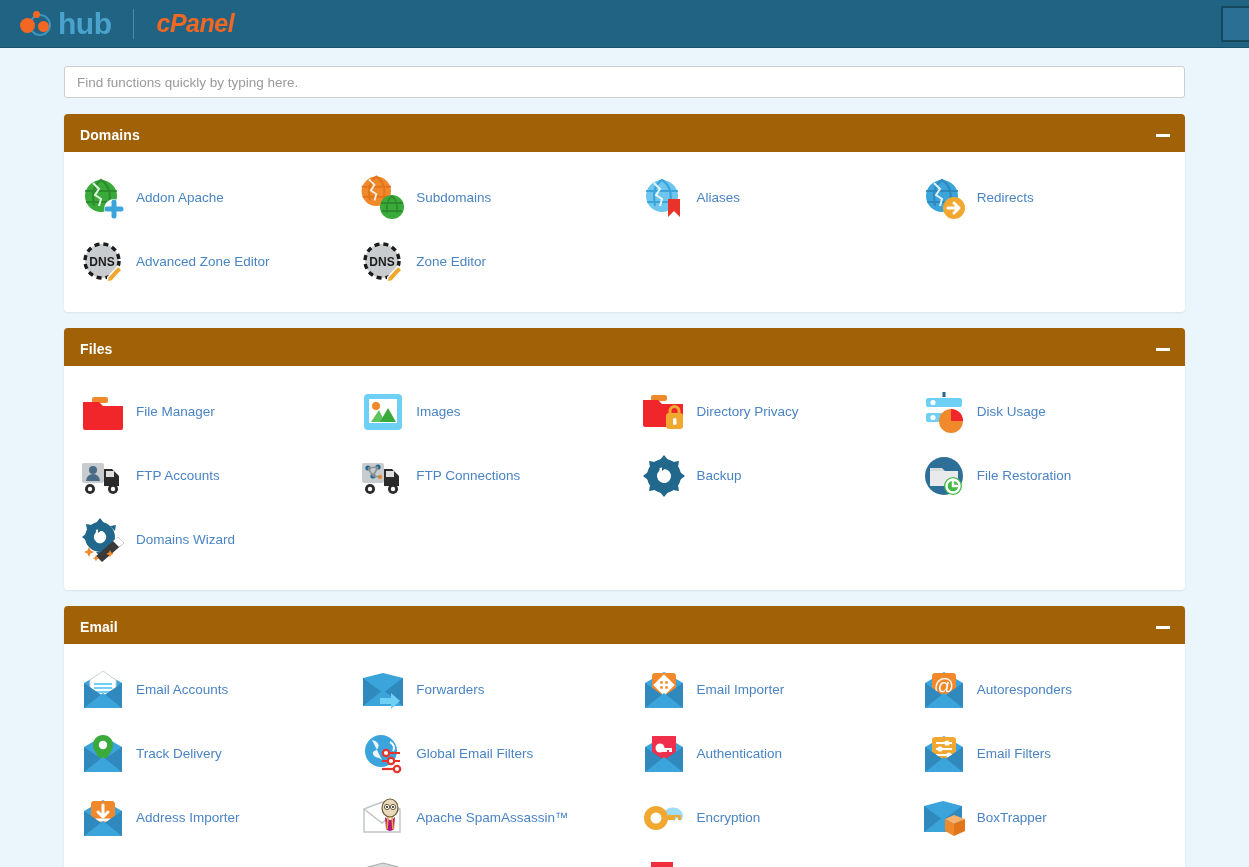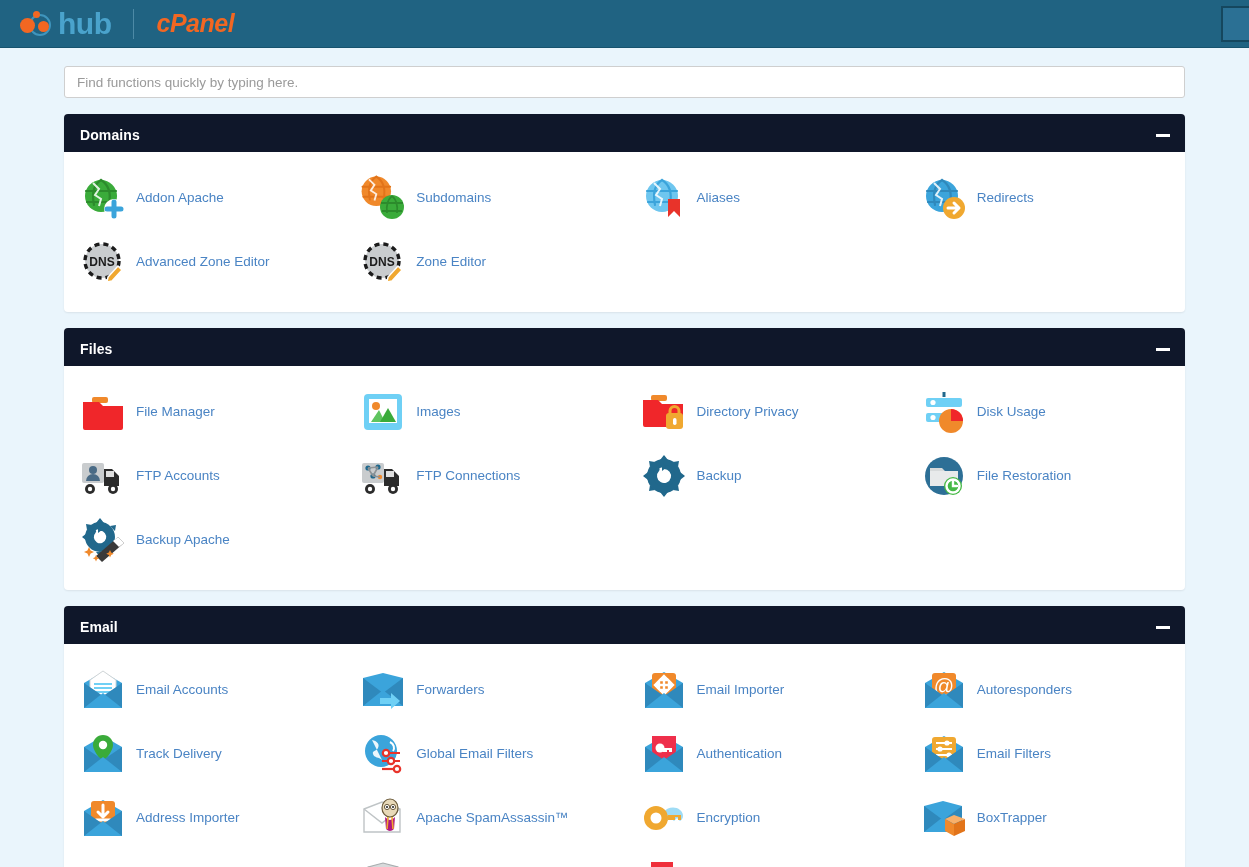--- a/index.html
+++ b/index.html
@@ -93,21 +93,21 @@
   .search-input::placeholder { color: #9a9a9a; }
 
   .panel {
     background: #fff;
     border-radius: 4px;
     margin-bottom: 16px;
     box-shadow: 0 1px 2px rgba(0,0,0,0.08);
     overflow: hidden;
   }
   .panel-head {
-    background: #0f172a;
+    background: #a16207;
     color: #fff;
     height: 38px;
     display: flex;
     align-items: center;
     justify-content: space-between;
     padding: 4px 14px 0 16px;
   }
   .panel-title { font-size: 14px; font-weight: bold; letter-spacing: 0.1px; }
   .collapse-btn {
     width: 16px; height: 13px;
@@ -380,21 +380,21 @@
      <circle cx="20" cy="20" r="8" fill="#fff"></circle>
      <path d="M20 12 a8 8 0 1 1 -5.7 2.4" stroke="#21688c" stroke-width="3.6" fill="none" stroke-linecap="round"></path>
      <path d="M18 9 l4.5 3.5 -4.5 3.5 Z" fill="#21688c"></path>
      <path d="M38 20 l6 6 -22 19 -6 -6 Z" fill="#3a3a3a"></path>
      <path d="M38 20 l6 6 -5 4 -6 -6 Z" fill="#fff"></path>
      <path d="M9 30 l1.6 3.4 3.4 1.6 -3.4 1.6 -1.6 3.4 -1.6 -3.4 -3.4 -1.6 3.4 -1.6 Z" fill="#f0892b"></path>
      <path d="M30 33 l1.2 2.6 2.6 1.2 -2.6 1.2 -1.2 2.6 -1.2 -2.6 -2.6 -1.2 2.6 -1.2 Z" fill="#f0892b"></path>
      <path d="M16 38 l1 2.2 2.2 1 -2.2 1 -1 2.2 -1 -2.2 -2.2 -1 2.2 -1 Z" fill="#f0892b"></path>
               </svg>
             </span>
-       <span class="tile-label">Backup Apache</span>
+       <span class="tile-label">Domains Wizard</span>
           </a>
         </div>
       </div>
       <div class="panel">
         <div class="panel-head">
           <span class="panel-title">Email</span>
      <span class="collapse-btn">
             <i></i>
           </span>
         </div>

